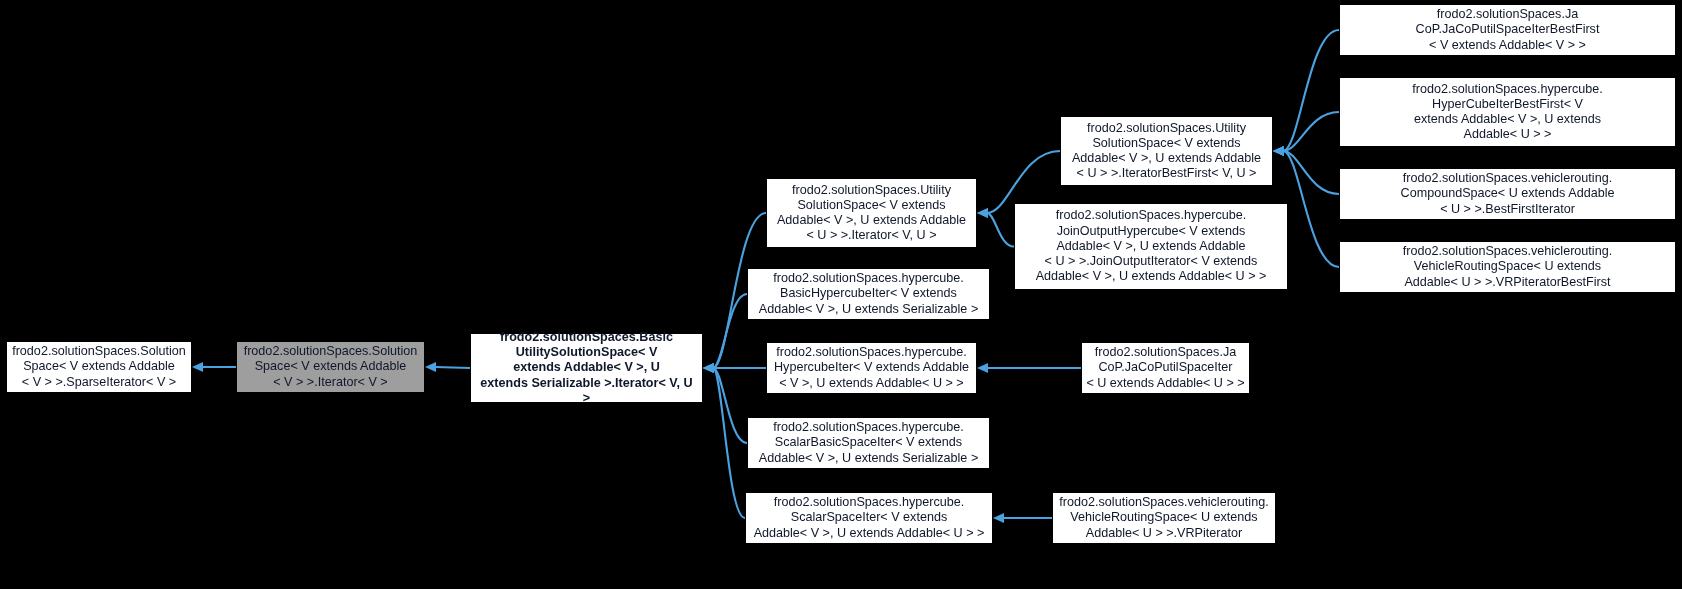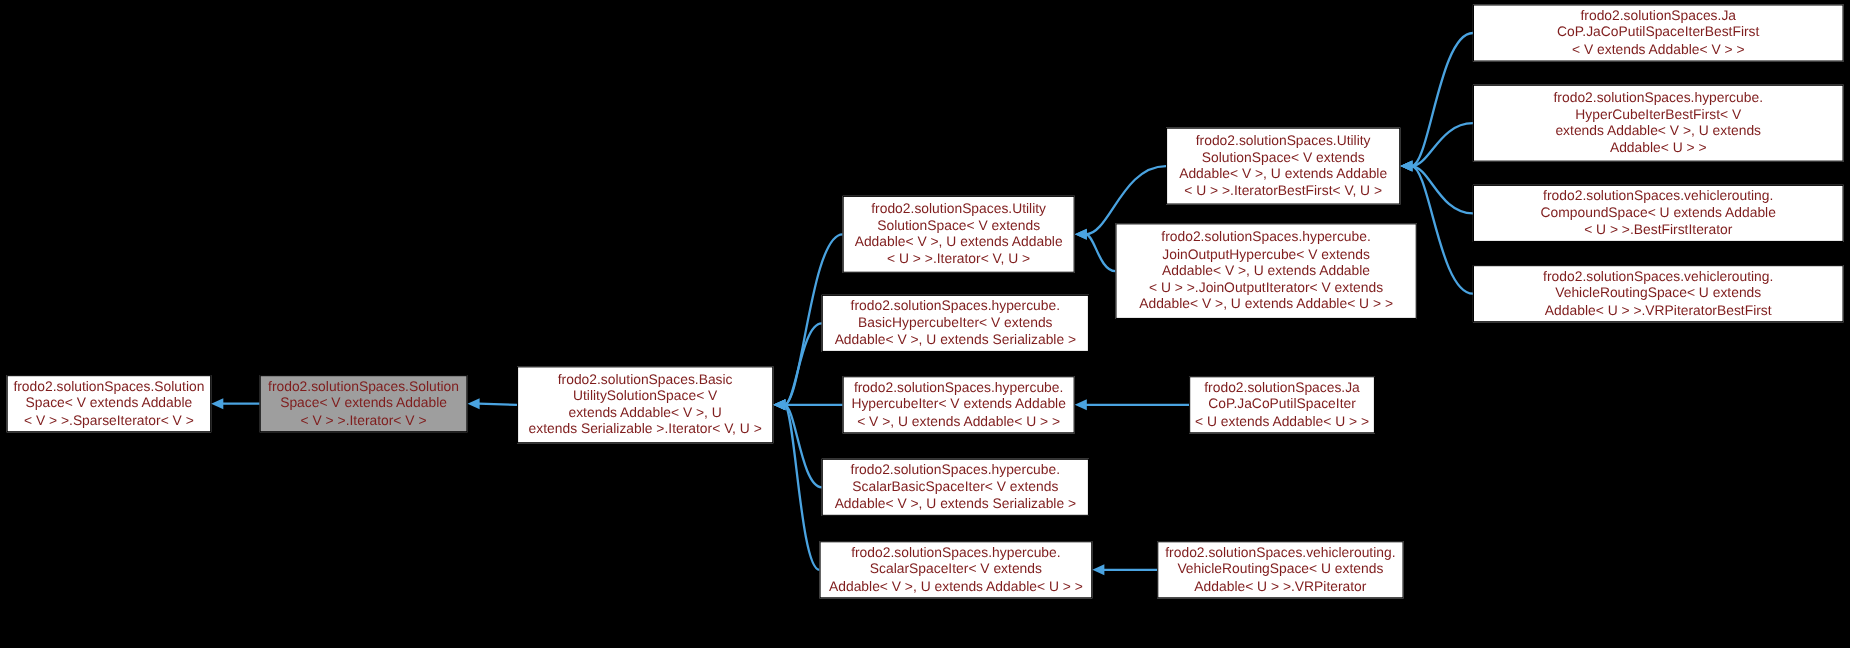--- a/index.html
+++ b/index.html
@@ -1,19 +1,19 @@
 <!DOCTYPE html>
 <html><head>
 <meta charset="utf-8">
 <style>
   html,body{margin:0;padding:0;background:#000;}
   #canvas{position:relative;width:1682px;height:589px;background:#000;
     font-family:"Liberation Sans","DejaVu Sans",sans-serif;overflow:hidden;}
   .node{position:absolute;box-sizing:border-box;border:1px solid #000;
-    background:#fff;color:#7f1d1d;font-size:12.6px;line-height:15.2px;
+    background:#fff;color:#0f172a;font-size:12.6px;line-height:15.2px;
     text-align:center;display:flex;align-items:center;justify-content:center;
     padding:2px 4px;white-space:pre-line;}
   .node.current{background:#9e9e9e;}
   svg.edges{position:absolute;left:0;top:0;width:1682px;height:589px;
     pointer-events:none;}
   .edge{stroke:#4aa3e0;stroke-width:2.1px;fill:none;}
   .arrowhead{fill:#4aa3e0;}
 </style>
 </head>
 <body>
@@ -81,21 +81,21 @@
         <polygon points="1273,151 1284,146 1284,156" class="arrowhead"></polygon>
       </g>
     </svg>
   <div id="node-layer">
       <div class="node" style="left: 6px; top: 341px; width: 186px; height: 52px;">frodo2.solutionSpaces.Solution
 Space&lt; V extends Addable
 &lt; V &gt; &gt;.SparseIterator&lt; V &gt;</div>
       <div class="node current" style="left: 236px; top: 341px; width: 189px; height: 52px;">frodo2.solutionSpaces.Solution
 Space&lt; V extends Addable
 &lt; V &gt; &gt;.Iterator&lt; V &gt;</div>
-      <div class="node" style="left: 470px; top: 333px; width: 233px; height: 70px;">frodo2.solutionSpaces.Basic
+      <div class="node" style="left: 470px; top: 333px; width: 233px; height: 70px; font-weight: bold;">frodo2.solutionSpaces.Basic
 UtilitySolutionSpace&lt; V
 extends Addable&lt; V &gt;, U
 extends Serializable &gt;.Iterator&lt; V, U &gt;</div>
       <div class="node" style="left: 766px; top: 178px; width: 211px; height: 70px;">frodo2.solutionSpaces.Utility
 SolutionSpace&lt; V extends
 Addable&lt; V &gt;, U extends Addable
 &lt; U &gt; &gt;.Iterator&lt; V, U &gt;</div>
       <div class="node" style="left: 747px; top: 268px; width: 243px; height: 52px;">frodo2.solutionSpaces.hypercube.
 BasicHypercubeIter&lt; V extends
 Addable&lt; V &gt;, U extends Serializable &gt;</div>

